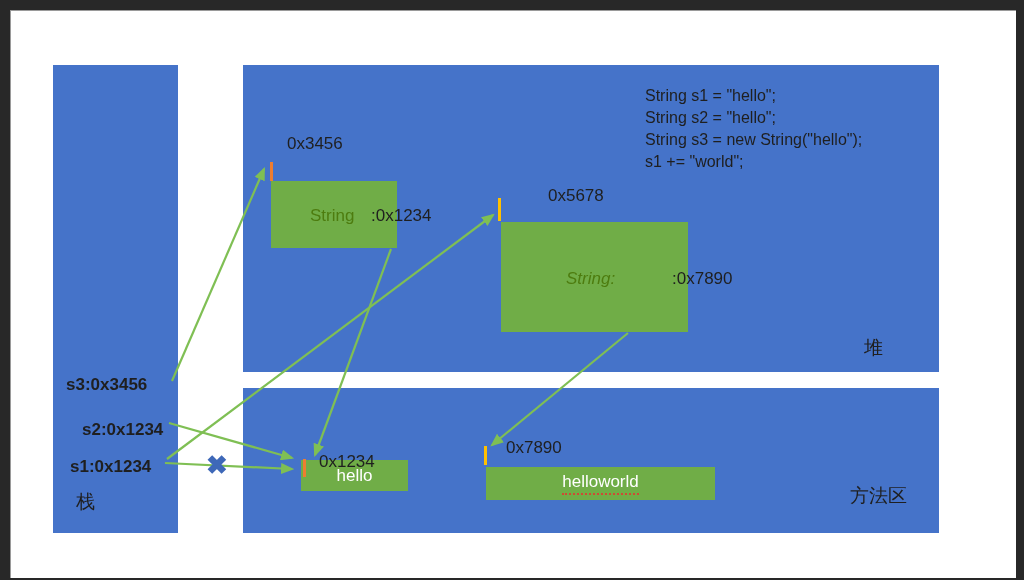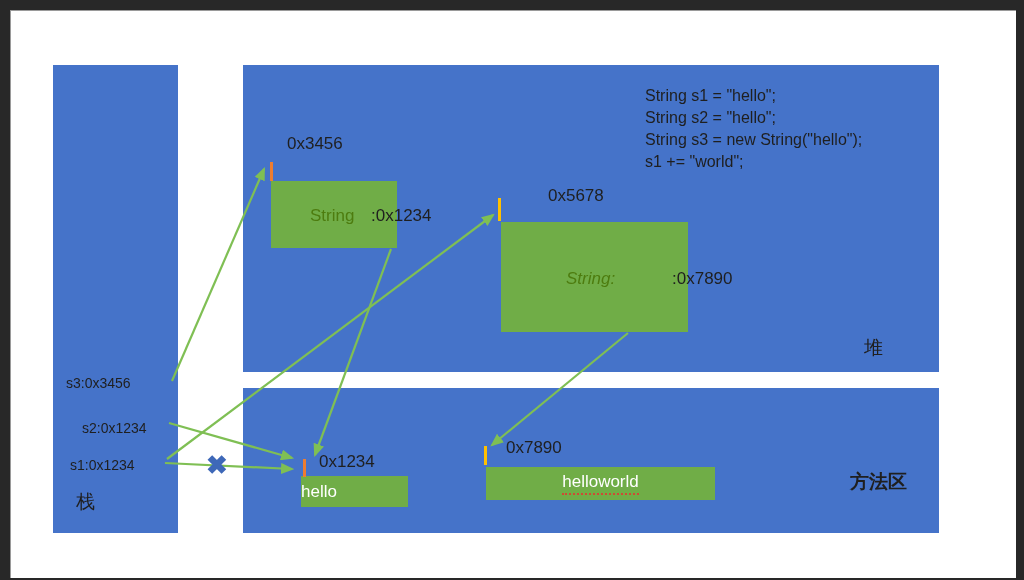--- a/index.html
+++ b/index.html
@@ -22,34 +22,34 @@
   .panel{position:absolute;background:var(--panel-blue,#4573C9);}
   .panel-stack{left:53px;top:65px;width:125px;height:468px;}
   .panel-heap{left:243px;top:65px;width:696px;height:307px;}
   .panel-method{left:243px;top:388px;width:696px;height:145px;}
   .region-label{position:absolute;color:var(--ink,#1F1F1F);font-size:19px;z-index:6;}
 
   
   .greenbox{position:absolute;background:var(--box-green,#70AD47);z-index:4;}
   .box-heap1{left:271px;top:181px;width:126px;height:67px;}
   .box-heap2{left:501px;top:222px;width:187px;height:110px;}
-  .box-hello{left:301px;top:476px;width:107px;height:31px;display:flex;align-items:center;justify-content:flex-start;}
+  .box-hello{left:301px;top:460px;width:107px;height:31px;display:flex;align-items:center;justify-content:center;}
   .box-helloworld{left:486px;top:467px;width:229px;height:33px;display:flex;align-items:center;justify-content:center;}
   .box-value{color:#fff;font-size:17px;}
   .underlined{
     text-underline-offset:3px;
     border-bottom:2px dotted #cf4a33;padding-bottom:1px;
   }
 
   
   .txt{position:absolute;color:var(--ink,#1F1F1F);z-index:6;white-space:nowrap;}
   .white{color:#4d7c0f;}
   .addr{font-size:17px;}
   .objtxt{font-size:17px;}
-  .stack-item{font-size:14px;}
+  .stack-item{font-size:17px;font-weight:bold;}
 
   .code{position:absolute;left:645px;top:85px;z-index:6;}
   .code div{font-size:16px;line-height:22px;color:var(--ink,#1F1F1F);white-space:pre;}
 
   
   .tick{position:absolute;width:3px;z-index:7;}
   .tick-orange{background:var(--tick-orange,#ED7D31);}
   .tick-yellow{background:var(--tick-yellow,#FFC000);}
 
   .arrow-layer{position:absolute;left:0;top:0;width:1024px;height:580px;z-index:5;pointer-events:none;}
@@ -71,21 +71,21 @@
   <div class="frame frame-bottom"></div>
   <div class="edge-line edge-h"></div>
   <div class="edge-line edge-v"></div>
 
   <div class="panel panel-stack"></div>
   <div class="panel panel-heap"></div>
   <div class="panel panel-method"></div>
 
   <div class="region-label" style="left:76px;top:489px;">栈</div>
   <div class="region-label" style="left:864px;top:335px;">堆</div>
-  <div class="region-label" style="left:850px;top:469px;font-weight:bold;">方法区</div>
+  <div class="region-label" style="left:850px;top:483px;">方法区</div>
 
   <div class="code">
     <div>String s1 = "hello";</div>
     <div>String s2 = "hello";</div>
     <div>String s3 = new String("hello");</div>
     <div>s1 += "world";</div>
   </div>
 
   <div class="txt stack-item" style="left:66px;top:375px;">s3:0x3456</div>
   <div class="txt stack-item" style="left:82px;top:420px;">s2:0x1234</div>

